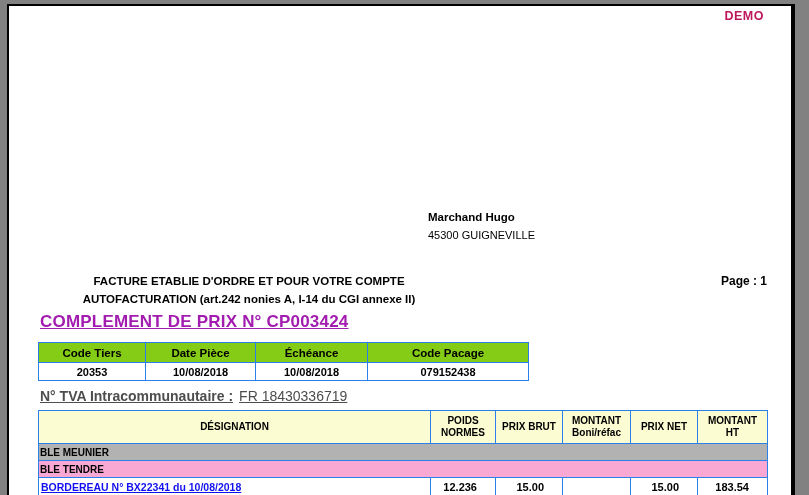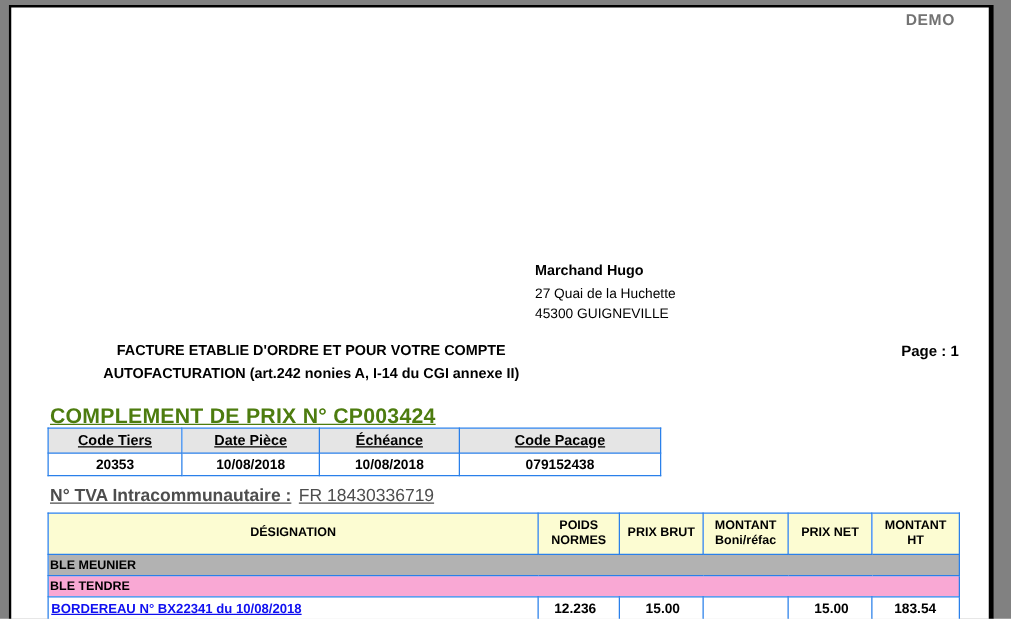--- a/index.html
+++ b/index.html
@@ -14,46 +14,46 @@
   .page{
     position:absolute;left:7px;top:4px;
     width:788px;height:540px;
     box-sizing:border-box;
     background:#ffffff;
     border:2px solid #000;
     border-right-width:4px;
   }
   .demo{
     position:absolute;top:3px;right:27px;
-    font-size:12.5px;font-weight:bold;color:#737373;
+    font-size:12.5px;font-weight:bold;color:#be185d;
     letter-spacing:0.5px;
   }
   .recipient{position:absolute;left:419px;top:203px;}
   .r-name{font-size:11.5px;font-weight:bold;line-height:16px;margin-bottom:3px;}
   .r-line{font-size:11px;line-height:15.5px;}
   .notice{
     position:absolute;left:40px;top:266px;width:400px;
     text-align:center;font-weight:bold;font-size:11.5px;line-height:18px;
   }
   .pageno{
     position:absolute;top:268px;right:24px;
     font-size:12px;font-weight:bold;
   }
   .title{
-    position:absolute;left:31px;top:317px;
+    position:absolute;left:31px;top:306px;
     font-size:17px;font-weight:bold;
-    color:#4d7c0f;text-decoration:underline;
+    color:#a21caf;text-decoration:underline;
     letter-spacing:0.2px;cursor:pointer;
   }
   table{border-collapse:collapse;table-layout:fixed;position:absolute;}
   td,th{overflow:hidden;white-space:nowrap;box-sizing:border-box;}
 
   .info{left:29px;top:336px;}
   .info th,.info td{border:1px solid #2a80ea;text-align:center;}
-  .info th{background:#e5e5e5;font-size:11.5px;font-weight:bold;height:20px;text-decoration:underline;}
+  .info th{background:#84cc16;font-size:11.5px;font-weight:bold;height:20px;}
   .info td{background:#ffffff;font-size:11px;font-weight:bold;height:18px;}
 
   .tva{position:absolute;left:31px;top:382px;font-size:14px;color:#4d4d4d;text-decoration:underline;}
   .tva-label{font-weight:bold;}
   .tva-value{margin-left:6px;}
 
   .details{left:29px;top:404px;}
   .details th{
     background:#fcfcd2;border:1px solid #2a80ea;
     font-size:10px;font-weight:bold;height:33px;
@@ -73,21 +73,20 @@
 </style>
 </head>
 <body>
 
 <div class="page">
 
   <div class="demo">DEMO</div>
 
   <div class="recipient">
     <div class="r-name">Marchand Hugo</div>
-    <div class="r-line">27 Quai de la Huchette</div>
     <div class="r-line">45300 GUIGNEVILLE</div>
   </div>
 
   <div class="notice">
     <div>FACTURE ETABLIE D'ORDRE ET POUR VOTRE COMPTE</div>
     <div>AUTOFACTURATION (art.242 nonies A, I-14 du CGI annexe II)</div>
   </div>
 
   <div class="pageno">Page : 1</div>
 

